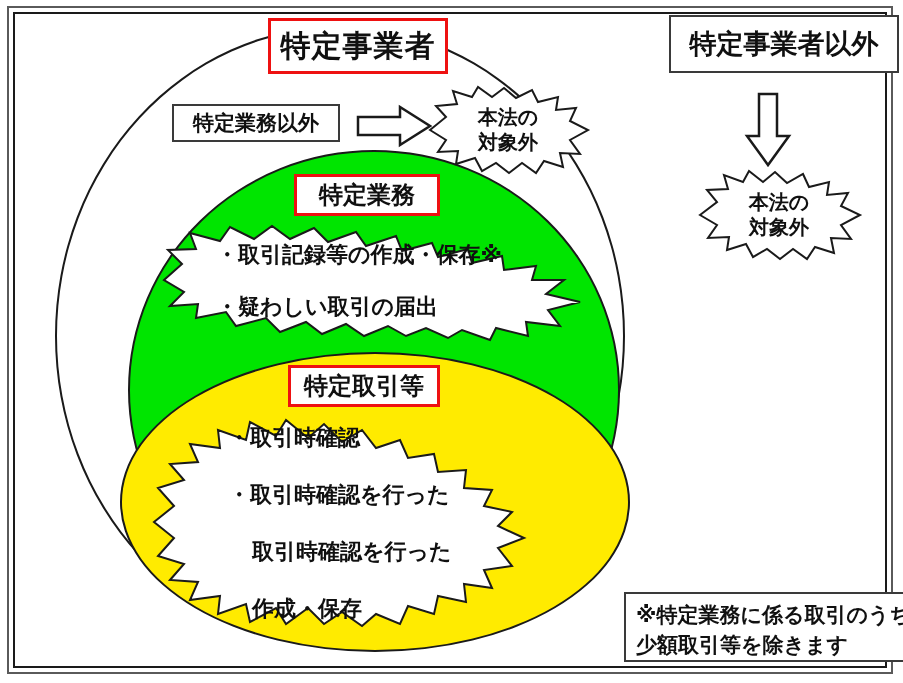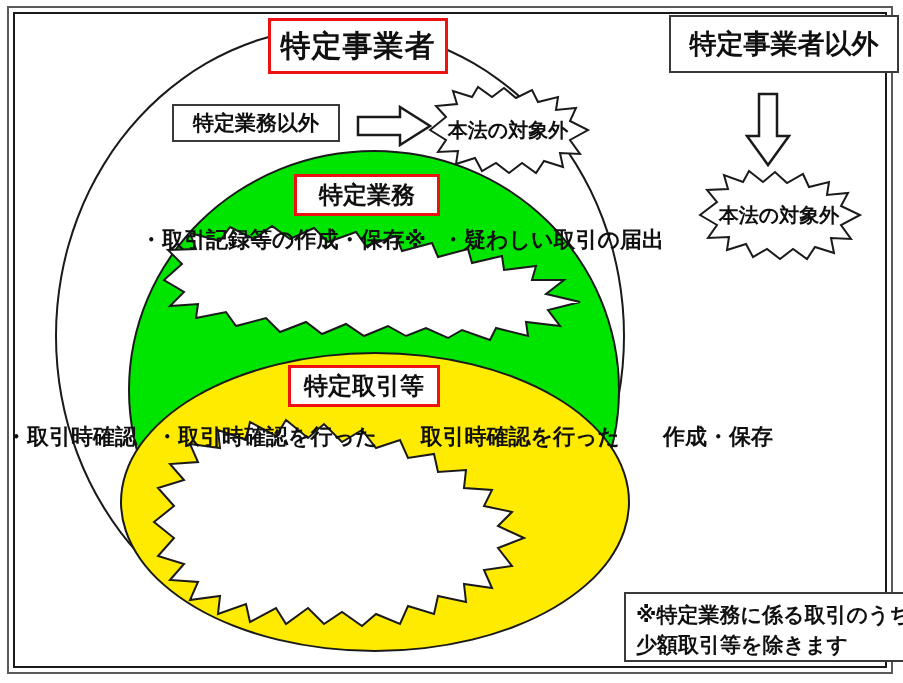--- a/index.html
+++ b/index.html
@@ -137,20 +137,21 @@
   .burst {
     position: absolute;
     z-index: 35;
   }
   .burst svg { display: block; overflow: visible; }
   .burst-text {
     position: absolute;
     left: 0; top: 0;
     width: 100%; height: 100%;
     display: flex;
+    flex-direction: column;
     align-items: center;
     justify-content: center;
     font-weight: bold;
     color: #101010;
     pointer-events: none;
   }
   .burst-text span { white-space: nowrap; }
   #burst-left { left: 424px; top: 84px; width: 168px; height: 92px; }
   #burst-left .burst-text { font-size: 20px; line-height: 25px; }
   #burst-right { left: 694px; top: 168px; width: 170px; height: 94px; }

